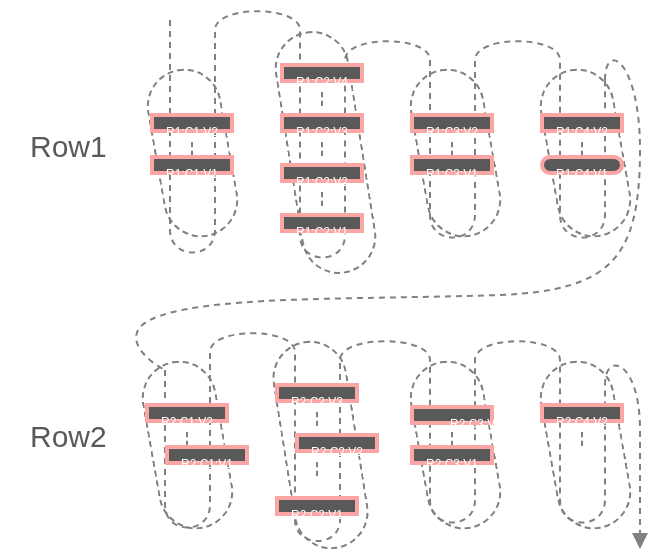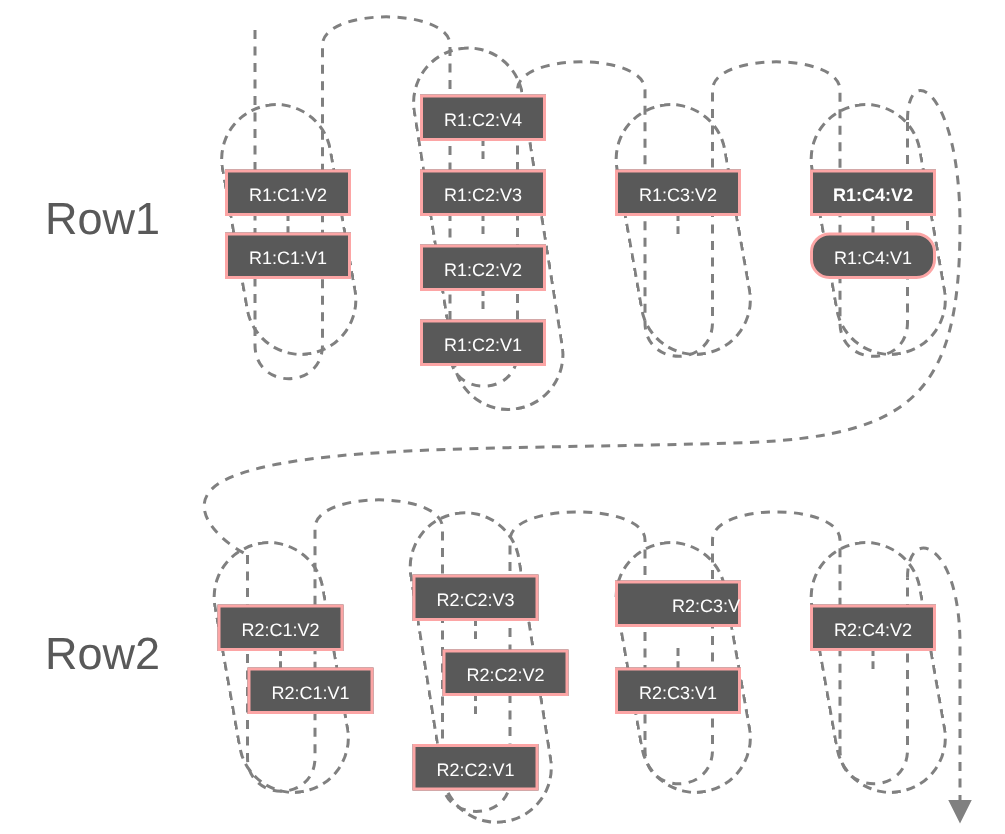--- a/index.html
+++ b/index.html
@@ -31,23 +31,23 @@
   .capsule {
     position: absolute;
     border: 2px dashed #808080;
     border-radius: 999px;
     box-sizing: border-box;
     transform-origin: center center;
   }
   .cell {
     position: absolute;
     width: 84px;
-    height: 31px;
+    height: 20px;
     background: #595959;
-    border: 2px solid #fca5a5;
+    border: 4px solid #fca5a5;
     color: #ffffff;
     font-size: 12px;
     line-height: 30px;
     text-align: center;
     box-sizing: border-box;
     white-space: nowrap;
   }
   .tick {
     position: absolute;
     width: 0;
@@ -132,40 +132,41 @@
   <div class="tick" style="left:321px; top:142px; height:14px;"></div>
   <div class="tick" style="left:321px; top:192px; height:14px;"></div>
   <div class="cell" style="left:280px; top:63px;">R1:C2:V4</div>
   <div class="cell" style="left:280px; top:113px;">R1:C2:V3</div>
   <div class="cell" style="left:280px; top:163px;">R1:C2:V2</div>
   <div class="cell" style="left:280px; top:213px;">R1:C2:V1</div>
 
   <div class="capsule" style="left:418px; top:68px; width:75px; height:170px; transform:rotate(-10deg);"></div>
   <div class="tick" style="left:451px; top:142px; height:14px;"></div>
   <div class="cell" style="left:410px; top:113px;">R1:C3:V2</div>
+  <div class="cell" style="left:410px; top:155px;">R1:C3:V1</div>
 
   <div class="capsule" style="left:548px; top:68px; width:75px; height:170px; transform:rotate(-10deg);"></div>
   <div class="tick" style="left:581px; top:142px; height:14px;"></div>
-  <div class="cell" style="left:540px; top:113px;font-weight:bold;">R1:C4:V2</div>
+  <div class="cell" style="left:540px; top:113px;">R1:C4:V2</div>
   <div class="cell" style="left:540px; top:155px;border-radius:13px;">R1:C4:V1</div>
 
   <div class="capsule" style="left:150px; top:360px; width:75px; height:170px; transform:rotate(-10deg);"></div>
   <div class="tick" style="left:186px; top:432px; height:14px;"></div>
   <div class="cell" style="left:145px; top:403px;">R2:C1:V2</div>
   <div class="cell" style="left:145px; top:445px;margin-left:20px;">R2:C1:V1</div>
 
   <div class="capsule" style="left:283px; top:340px; width:75px; height:210px; transform:rotate(-9deg);"></div>
   <div class="tick" style="left:316px; top:412px; height:14px;"></div>
   <div class="tick" style="left:316px; top:462px; height:14px;"></div>
   <div class="cell" style="left:275px; top:383px;">R2:C2:V3</div>
   <div class="cell" style="left:275px; top:433px;margin-left:20px;">R2:C2:V2</div>
   <div class="cell" style="left:275px; top:483px;margin-top:13px;">R2:C2:V1</div>
 
   <div class="capsule" style="left:418px; top:360px; width:75px; height:170px; transform:rotate(-10deg);"></div>
   <div class="tick" style="left:451px; top:432px; height:14px;"></div>
-  <div class="cell" style="left:410px; top:387px;padding-left:36px;">R2:C3:V2</div>
+  <div class="cell" style="left:410px; top:405px;padding-left:36px;">R2:C3:V2</div>
   <div class="cell" style="left:410px; top:445px;">R2:C3:V1</div>
 
   <div class="capsule" style="left:548px; top:360px; width:75px; height:170px; transform:rotate(-10deg);"></div>
   <div class="tick" style="left:581px; top:432px; height:14px;"></div>
   <div class="cell" style="left:540px; top:403px;">R2:C4:V2</div>
 
 </div>
 
 </body></html>

